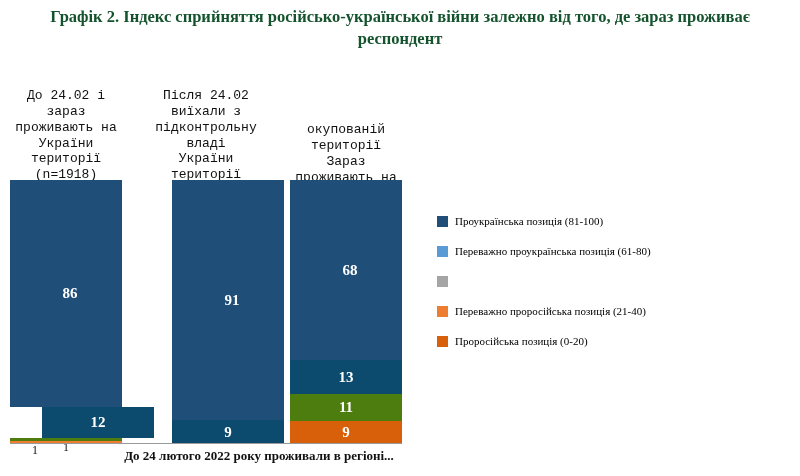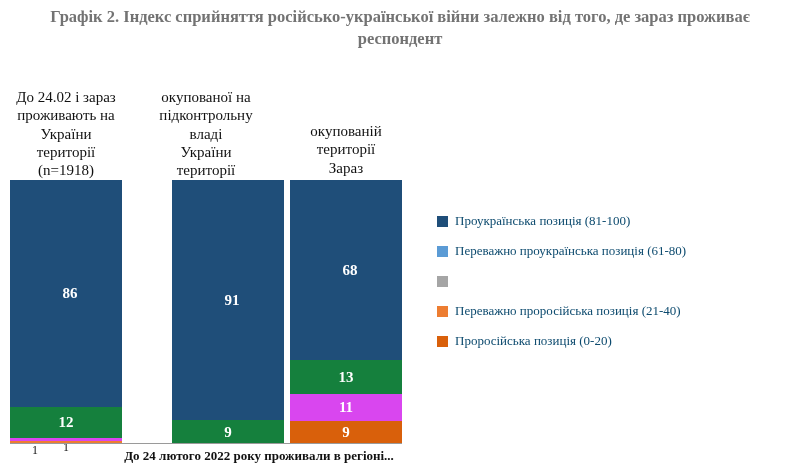--- a/index.html
+++ b/index.html
@@ -23,41 +23,41 @@
   .chart-title {
     position: absolute;
     left: 30px;
     top: 6px;
     width: 740px;
     text-align: center;
     font-family: "Liberation Serif", serif;
     font-weight: bold;
     font-size: 16.5px;
     line-height: 1.35;
-    color: #737373;
+    color: #14532d;
   }
   .plot-area {
     position: absolute;
     left: 0;
     top: 88px;
     width: 430px;
     height: 360px;
   }
   .col {
     position: absolute;
     top: 0;
     width: 112px;
   }
   .col-0 { left: 10px; }
   .col-1 { left: 150px; }
   .col-2 { left: 290px; }
 
   .col-caption {
-    font-family: Liberation Serif, serif;
-    font-size: 15px;
+    font-family: Liberation Mono, monospace;
+    font-size: 13px;
     line-height: 1.22;
     text-align: center;
     color: #111111;
   }
   .bar-stack {
     position: absolute;
     left: 0;
     width: 112px;
     border: 0;
   }
@@ -68,22 +68,22 @@
     align-items: center;
     justify-content: center;
     box-sizing: border-box;
     font-family: "Liberation Serif", serif;
     font-weight: bold;
     font-size: 15px;
     color: #ffffff;
     overflow: visible;
   }
   .seg.dark { background: #1f4e79; color: #ffffff; padding-left: 8px; }
-  .seg.mid  { background: #15803d; color: #ffffff; }
-  .seg.gray { background: #d946ef; color: #ffffff; }
+  .seg.mid  { background: #0c4a6e; color: #ffffff; }
+  .seg.gray { background: #4d7c0f; color: #ffffff; }
   .seg.lorange { background: #ed7d31; color: #ffffff; }
   .seg.dorange { background: #d9600b; color: #ffffff; }
 
   .seg .lbl-outside {
     position: absolute;
     left: 0;
     width: 100%;
     text-align: center;
     color: #111111;
     font-size: 12px;
@@ -123,22 +123,22 @@
     height: 30px;
   }
   .legend-swatch {
     width: 11px;
     height: 11px;
     margin-right: 7px;
     flex: 0 0 auto;
   }
   .legend-label {
     font-family: "Liberation Serif", serif;
-    font-size: 13px;
-    color: #0c4a6e;
+    font-size: 11px;
+    color: #000000;
     white-space: nowrap;
   }
 </style>
 </head>
 <body>
 
 <div class="chart-root">
 
   <div class="chart-title">Графік 2. Індекс сприйняття російсько-української війни залежно від того, де зараз проживає респондент</div>
 
@@ -146,33 +146,33 @@
 
     <div class="col col-0">
       <div class="col-caption">
         <div>До 24.02 і зараз</div>
         <div>проживають на</div>
         <div>України території</div>
         <div>(n=1918)</div>
       </div>
       <div class="bar-stack" style="top:92px;">
         <div class="seg dark" style="height:227px;">86</div>
-        <div class="seg mid" style="height:31px;">12</div>
+        <div class="seg mid" style="height:31px;margin-left:32px;">12</div>
         <div class="seg gray" style="height:3px;">
           <span class="lbl-outside" style="top:2px;">1</span>
         </div>
         <div class="seg lorange" style="height:3px;">
           <span class="lbl-outside" style="top:2px; left:22px; width:auto;">1</span>
         </div>
       </div>
     </div>
 
     <div class="col col-1">
       <div class="col-caption">
-        <div>окупованої на</div>
+        <div>Після 24.02 виїхали з</div>
         <div>підконтрольну владі</div>
         <div>України території</div>
         <div>(n=40)</div>
       </div>
       <div class="bar-stack" style="top:92px;margin-left:22px;">
         <div class="seg dark" style="height:240px;">91</div>
         <div class="seg mid" style="height:24px;">9</div>
       </div>
     </div>
 

